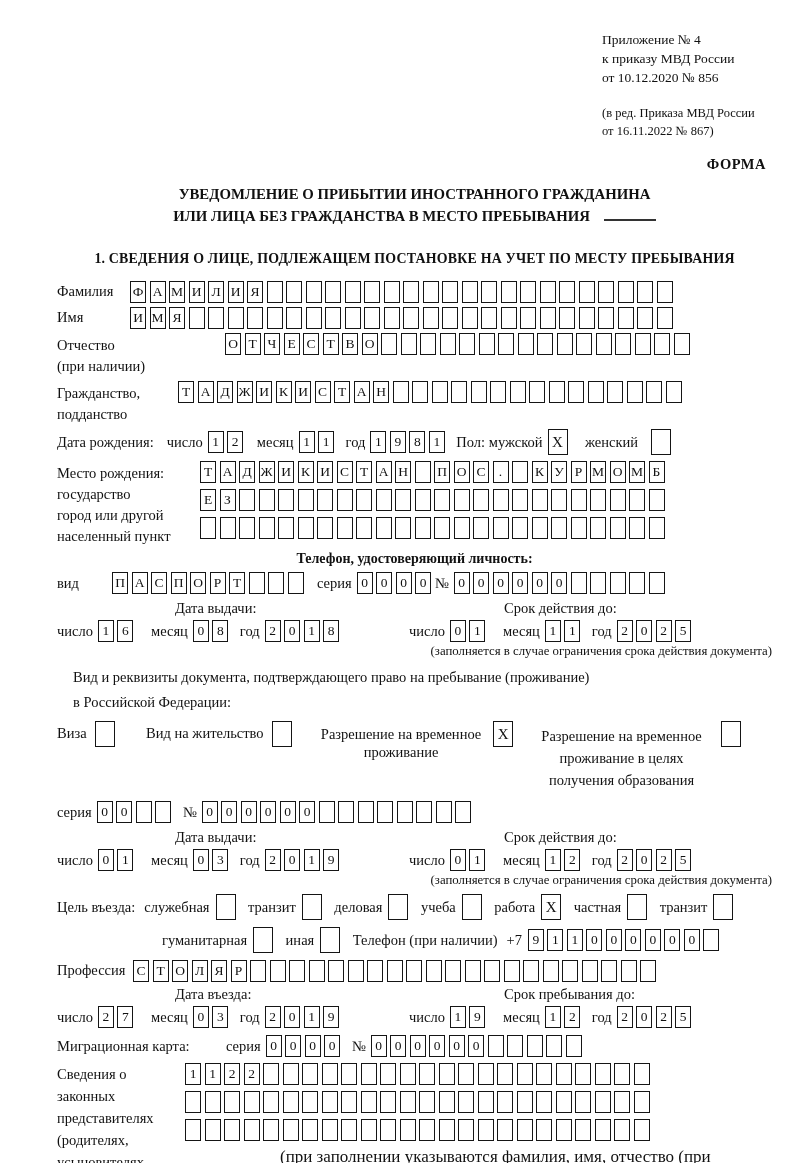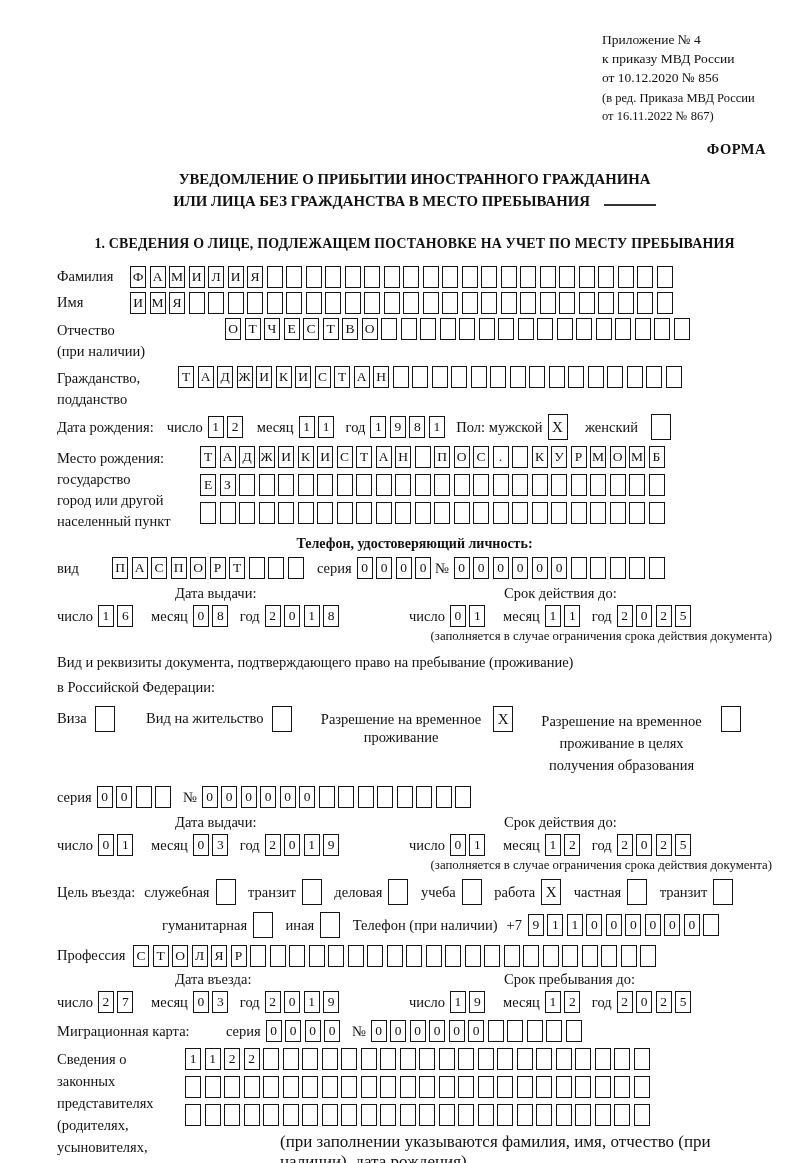--- a/index.html
+++ b/index.html
@@ -5,21 +5,21 @@
   * { margin:0; padding:0; box-sizing:border-box; }
   html,body { background:#ffffff; }
   body {
     width:800px; height:1163px; overflow:hidden;
     color:#111; font-family:"Liberation Serif", serif; font-size:14.5px;
   }
   .page { width:800px; height:928px; padding:30px 28px 0 57px; }
 
   
   .ref { width:170px; margin-left:auto; line-height:19px; font-size:13.5px; }
-  .ref-small { font-size:12.5px; line-height:17.5px; margin-top:3px; }
+  .ref-small { font-size:12.5px; line-height:17.5px; margin-top:18px; }
   .forma { text-align:right; font-weight:bold; font-size:14.5px; margin:16px 6px 0 0; letter-spacing:.5px; }
 
   
   .title { text-align:center; font-weight:bold; font-size:14.8px; line-height:22px; margin-top:10px; }
   .blankline { display:inline-block; width:52px; height:14px; border-bottom:2px solid #333; margin-left:14px; }
   .section-heading { text-align:center; font-weight:bold; font-size:13.9px; margin-top:24px; letter-spacing:.2px; }
 
   
   .boxrow { display:inline-flex; flex-wrap:nowrap; }
   .box {
@@ -43,21 +43,21 @@
   .center-heading { text-align:center; font-weight:bold; font-size:14px; margin:4px 0 5px; }
 
   .datepair { display:flex; align-items:flex-start; margin-top:2px; }
   .dp-left { width:352px; flex:none; }
   .dp-right { flex:1; }
   .dp-title { margin-left:118px; margin-bottom:3px; }
   .dp-right .dp-title { margin-left:95px; }
   .dp-row { display:flex; align-items:center; }
   .note-right { text-align:right; font-size:12.8px; margin:2px 0 6px; }
 
-  .intro { line-height:25px; margin-top:4px; }
+  .intro { line-height:25px; margin-top:4px;margin-left:16px; }
   .resopts { display:flex; align-items:flex-start; margin:6px 0 10px; }
   .optpair { display:flex; align-items:flex-start; }
   .optlbl { padding-top:4px; white-space:nowrap; }
   .optlbl2 { width:168px; text-align:center; line-height:18px; padding-top:4px; }
   .optlbl3 { width:182px; text-align:center; line-height:22px; padding-top:4px; }
   .resopts .cb { margin-left:8px; }
 
   .goalrow { display:flex; align-items:center; margin-bottom:7px; }
   .goalrow .cb { margin-left:6px; }
   .g { margin-left:9px; white-space:nowrap; }

